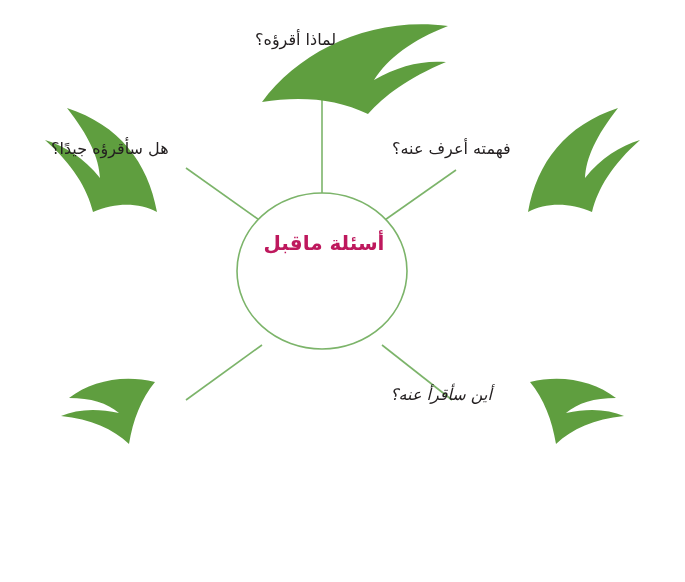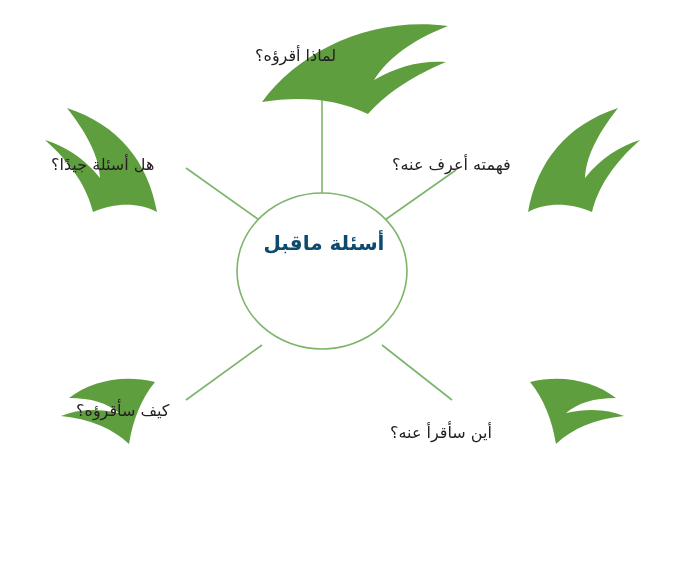--- a/index.html
+++ b/index.html
@@ -23,38 +23,37 @@
     top: 0;
     width: 685px;
     height: 582px;
   }
   .center-label {
     position: absolute;
     left: 238px;
     top: 228px;
     width: 172px;
     text-align: center;
-    color: #0c4a6e;
+    color: #be185d;
     font-size: 20px;
     font-weight: bold;
     line-height: 1.55;
     direction: rtl;
   }
   .node-label {
     position: absolute;
     color: #231f20;
     font-size: 16px;
     direction: rtl;
     white-space: nowrap;
     text-align: center;
-    margin-top: 16px;
   }
   .n0 { left: 255px; top: 30px; }
   .n1 { left: 392px; top: 139px; }
-  .n2 { left: 390px; top: 407px; }
+  .n2 { left: 390px; top: 385px; font-style: italic; }
   .n3 { left: 76px; top: 385px; }
   .n4 { left: 51px; top: 139px; }
 </style>
 </head>
 <body>
 
 <div id="canvas">
 
   <svg class="diagram-layer" viewBox="0 0 685 582">
 
@@ -82,16 +81,15 @@
     </g>
   </svg>
 
   <div class="center-label">
     <div>أسئلة ماقبل</div>
   </div>
 
   <div class="node-label n0">لماذا أقرؤه؟</div>
   <div class="node-label n1">فهمته أعرف عنه؟</div>
   <div class="node-label n2">أين سأقرأ عنه؟</div>
-  <div class="node-label n3">كيف سأقرؤه؟</div>
-  <div class="node-label n4">هل أسئلة جيدًا؟</div>
+  <div class="node-label n4">هل سأقرؤه جيدًا؟</div>
 
 </div>
 
 </body></html>

